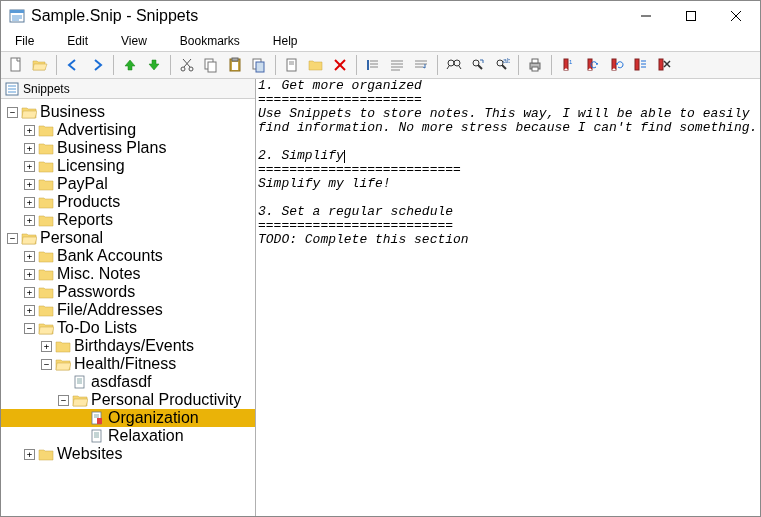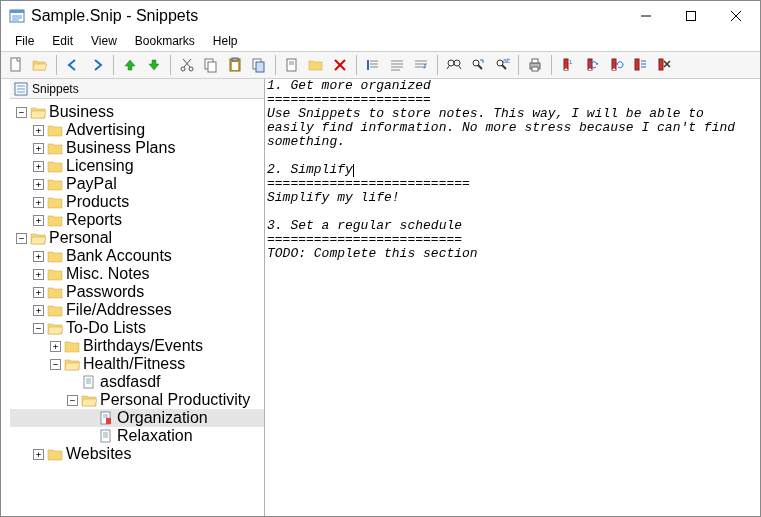--- a/index.html
+++ b/index.html
@@ -6,37 +6,37 @@
   html, body { margin: 0; padding: 0; font-family: "Segoe UI", Tahoma, sans-serif; font-size: 12px; }
   .window { width: 761px; height: 517px; border: 1px solid #888; background: #fff; display: flex; flex-direction: column; position: relative; }
   
   .titlebar { height: 30px; display: flex; align-items: center; padding: 0 2px 0 8px; background: #fff; }
   .titlebar .app-icon { width: 16px; height: 16px; margin-right: 6px; }
   .titlebar .title { flex: 1; font-size: 16px; }
   .titlebar .win-controls { display: flex; }
   .titlebar .win-btn { width: 45px; height: 29px; display: flex; align-items: center; justify-content: center; cursor: default; }
   .titlebar .win-btn svg { width: 10px; height: 10px; }
   
-  .menubar { height: 20px; display: flex; align-items: center; padding: 0 6px; gap: 2px; }
+  .menubar { height: 20px; display: flex; align-items: center; padding: 0 6px; gap: 17px; }
   .menubar .menu-item { padding: 2px 8px; cursor: default; }
   
   .toolbar { height: 28px; border-top: 1px solid #d0d0d0; border-bottom: 1px solid #d0d0d0; display: flex; align-items: center; padding: 0 4px; gap: 2px; background: #f6f6f6; }
   .toolbar .tb-btn { width: 22px; height: 22px; display: flex; align-items: center; justify-content: center; cursor: default; }
   .toolbar .tb-sep { width: 1px; height: 20px; background: #bbb; margin: 0 3px; }
   .toolbar svg { width: 16px; height: 16px; }
   
-  .main { flex: 1; display: flex; min-height: 0; margin-left: 9px; }
+  .main { flex: 1; display: flex; min-height: 0; }
   
   .tree-panel { width: 255px; border-right: 1px solid #b0b0b0; display: flex; flex-direction: column; }
   .tree-header { height: 20px; border-bottom: 1px solid #d0d0d0; display: flex; align-items: center; padding: 0 4px; gap: 4px; background: #f6f6f6; }
   .tree-header svg { width: 14px; height: 14px; }
   .tree-body { flex: 1; overflow: auto; padding: 4px 0; background: #fff; }
   
   .tree-row { display: flex; align-items: center; height: 18px; white-space: nowrap; cursor: default; }
-  .tree-row.selected { background: #e5e5e5; }
+  .tree-row.selected { background: #eab308; }
   .tree-toggle { width: 11px; height: 11px; border: 1px solid #888; display: flex; align-items: center; justify-content: center; font-size: 9px; line-height: 1; margin-right: 3px; font-family: monospace; cursor: pointer; background: #fff; }
   .tree-toggle.blank { border: none; background: transparent; }
   .tree-icon { width: 16px; height: 14px; margin-right: 3px; flex-shrink: 0; }
   .tree-label { font-size: 16px; }
   
   .folder-closed { fill: #f7d774; stroke: #c9a742; stroke-width: .5; }
   .folder-open { fill: #f7d774; stroke: #c9a742; stroke-width: .5; }
   .doc-icon { fill: #fff; stroke: #6a7a8a; stroke-width: .8; }
   .doc-red { fill: #e04040; }
   

